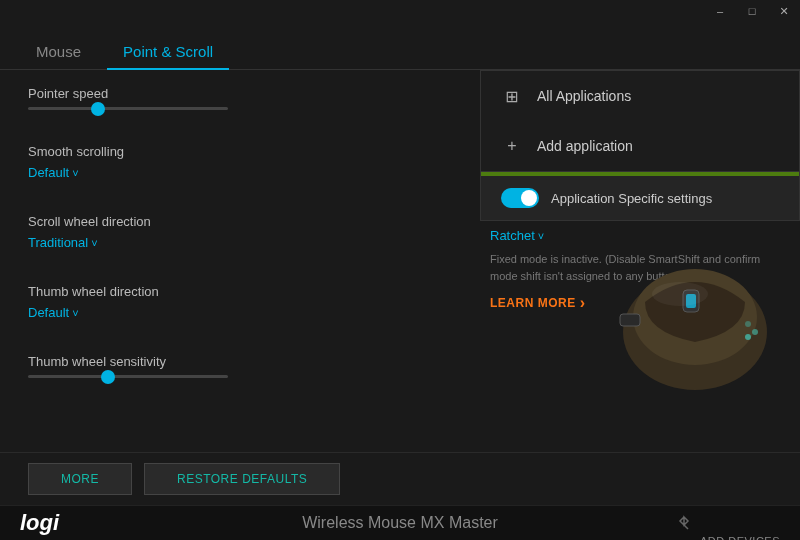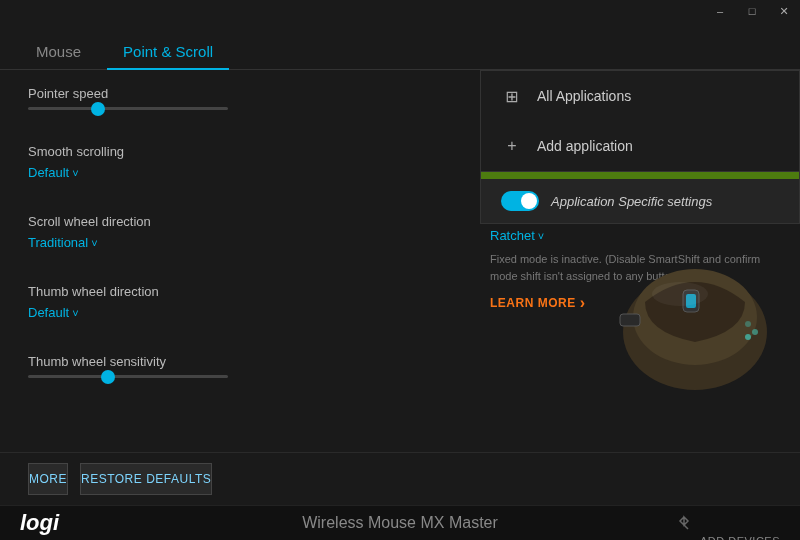--- a/index.html
+++ b/index.html
@@ -183,24 +183,24 @@
     
     .bottom-bar {
       display: flex;
       align-items: center;
       padding: 10px 28px;
       gap: 12px;
       border-top: 1px solid #2a2a2a;
     }
 
     .btn-secondary {
-      padding: 8px 0;
+      padding: 8px 32px;
       background: #2a2a2a;
       border: 1px solid #444;
-      color: #7dd3fc;
+      color: #14b8a6;
       cursor: pointer;
       font-size: 12px;
       letter-spacing: 0.5px;
       text-transform: uppercase;
     }
 
     
     .footer {
       display: flex;
       align-items: center;
@@ -275,23 +275,22 @@
       color: #aaa;
       font-size: 16px;
     }
 
     
     .app-specific-row {
       display: flex;
       align-items: center;
       padding: 12px 20px;
       background: #252525;
-      border-top: 7px solid #4d7c0f;
+      border-top: 4px solid #4d7c0f;
       gap: 12px;
-      font-style: italic;
     }
 
     .toggle-switch {
       width: 38px;
       height: 20px;
       background: #00b3e3;
       border-radius: 10px;
       position: relative;
       cursor: pointer;
     }

